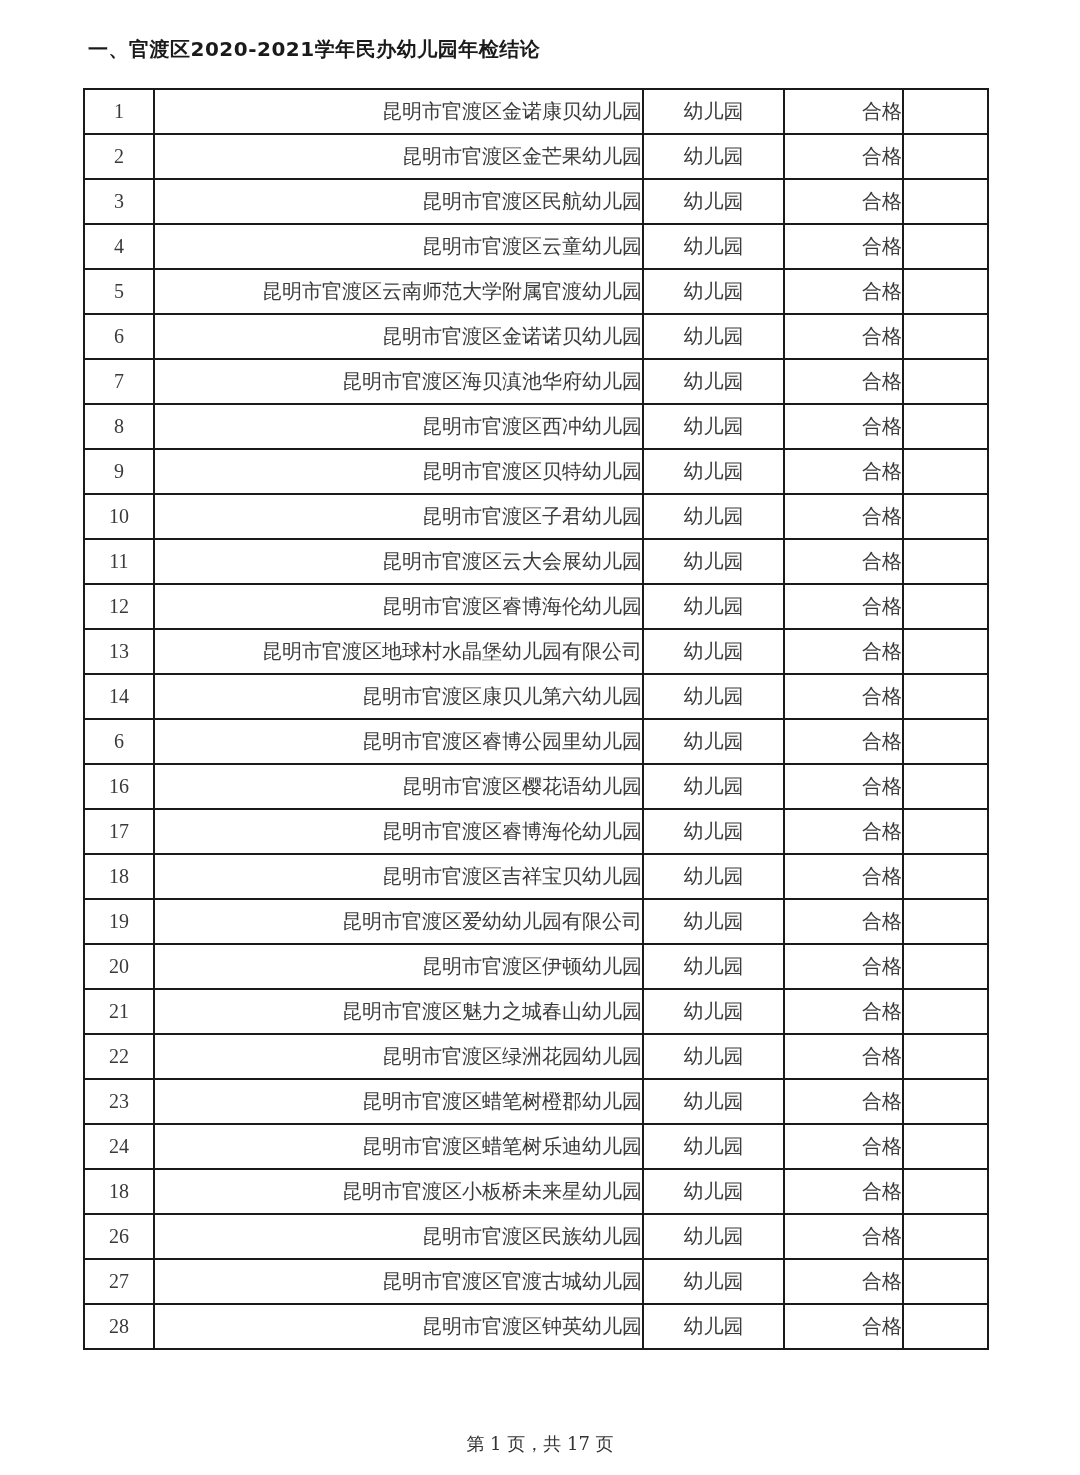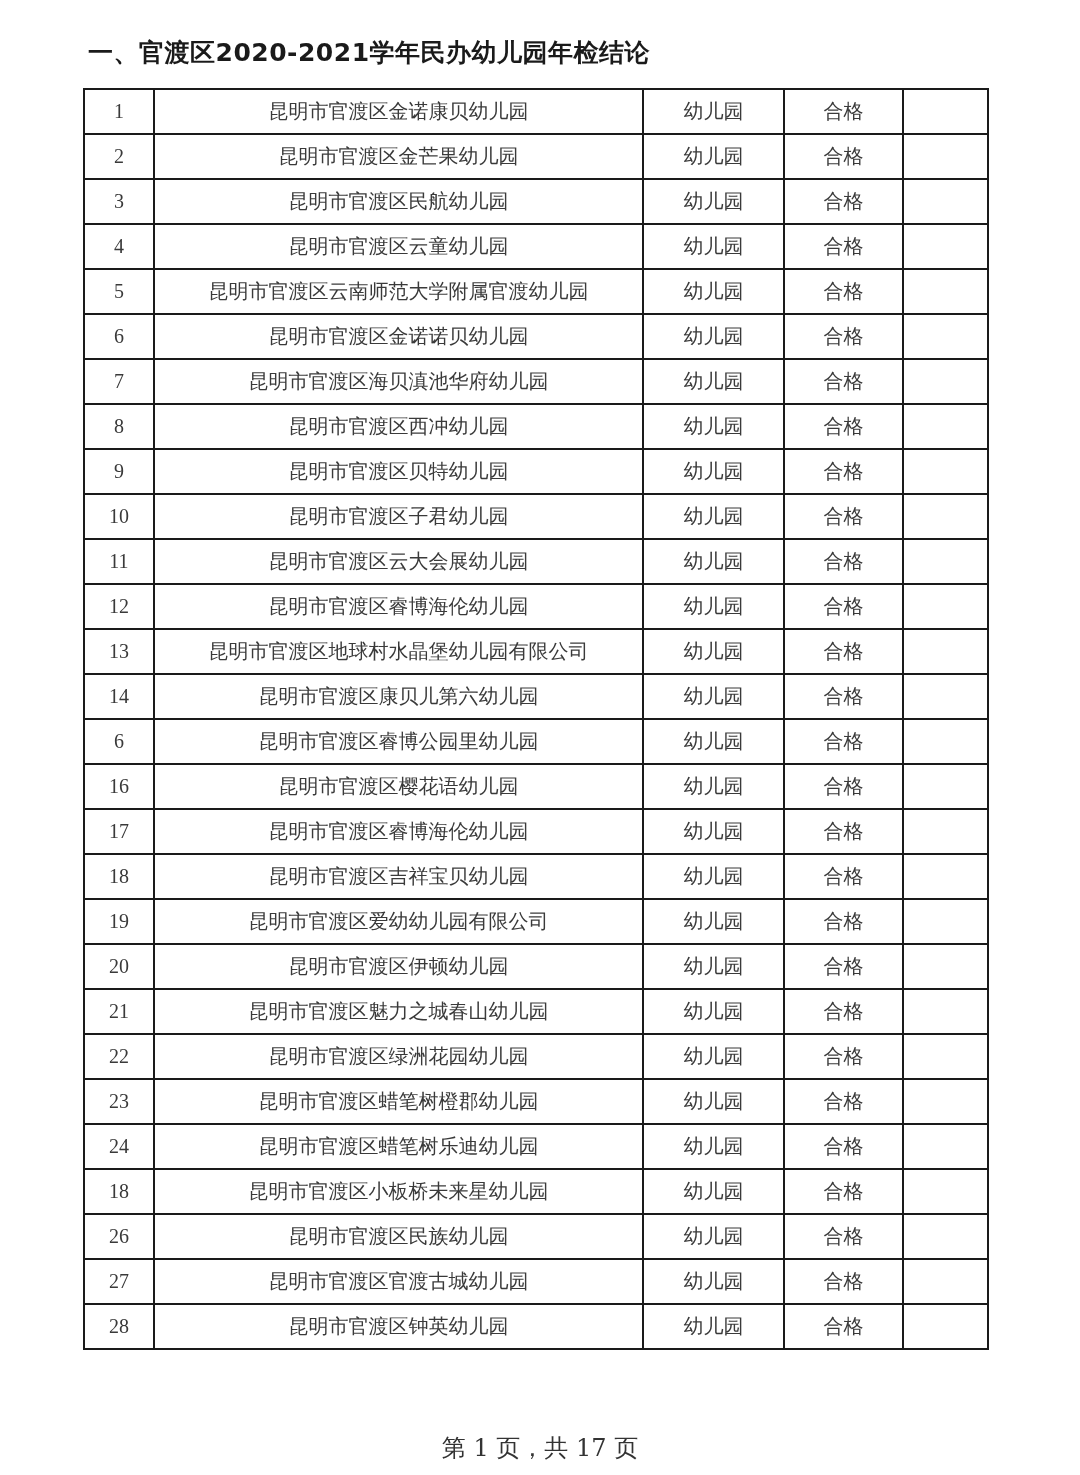--- a/index.html
+++ b/index.html
@@ -1,30 +1,30 @@
 <!DOCTYPE html>
 <html><head>
 <meta charset="utf-8">
 <style>
   html, body { margin:0; padding:0; background:#ffffff; }
   body { width:1080px; height:1475px; position:relative; overflow:hidden;
          font-family: "DejaVu Serif", "Liberation Serif", serif; color:#333; }
-  .title { position:absolute; left:88px; top:36px; font-size:25px; font-weight:bold;
+  .title { position:absolute; left:88px; top:36px; font-size:20px; font-weight:bold;
            color:#1a1a1a; letter-spacing:0.5px; font-family:"DejaVu Sans","Liberation Sans",sans-serif; }
   table.list { position:absolute; left:83px; top:88px; border-collapse:collapse;
                border:2px solid #111; }
   table.list td { border:2px solid #1a1a1a; height:43px; padding:0; font-size:20px;
                   color:#3a3a3a; }
   td.num { width:68px; text-align:center; font-family:"Liberation Serif","DejaVu Serif",serif; font-size:21px; }
-  td.name { width:487px; text-align:center; padding-left:5px; }
+  td.name { width:487px; text-align:right; padding-left:5px; }
   td.type { width:139px; text-align:center;margin-top:40px; }
-  td.result { width:117px; text-align:center; }
+  td.result { width:117px; text-align:right; }
   td.note { width:83px; }
   .footer { position:absolute; top:1432px; left:0; width:1080px; text-align:center;
-            font-size:24px; color:#333; }
+            font-size:18px; color:#333; }
 </style>
 </head>
 <body>
 
 <div class="title">一、官渡区2020-2021学年民办幼儿园年检结论</div>
 
 <table class="list">
   <tbody id="tbody">
       <tr>
         <td class="num">1</td>

